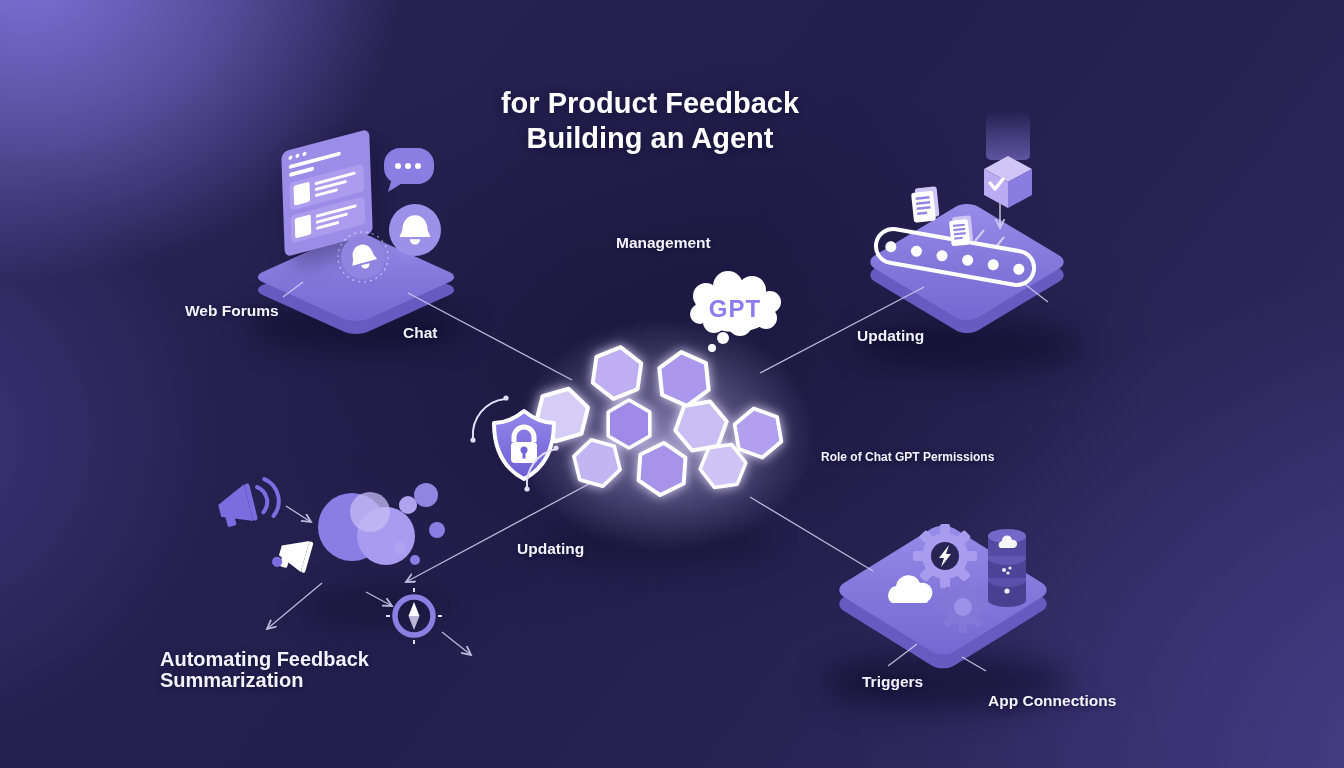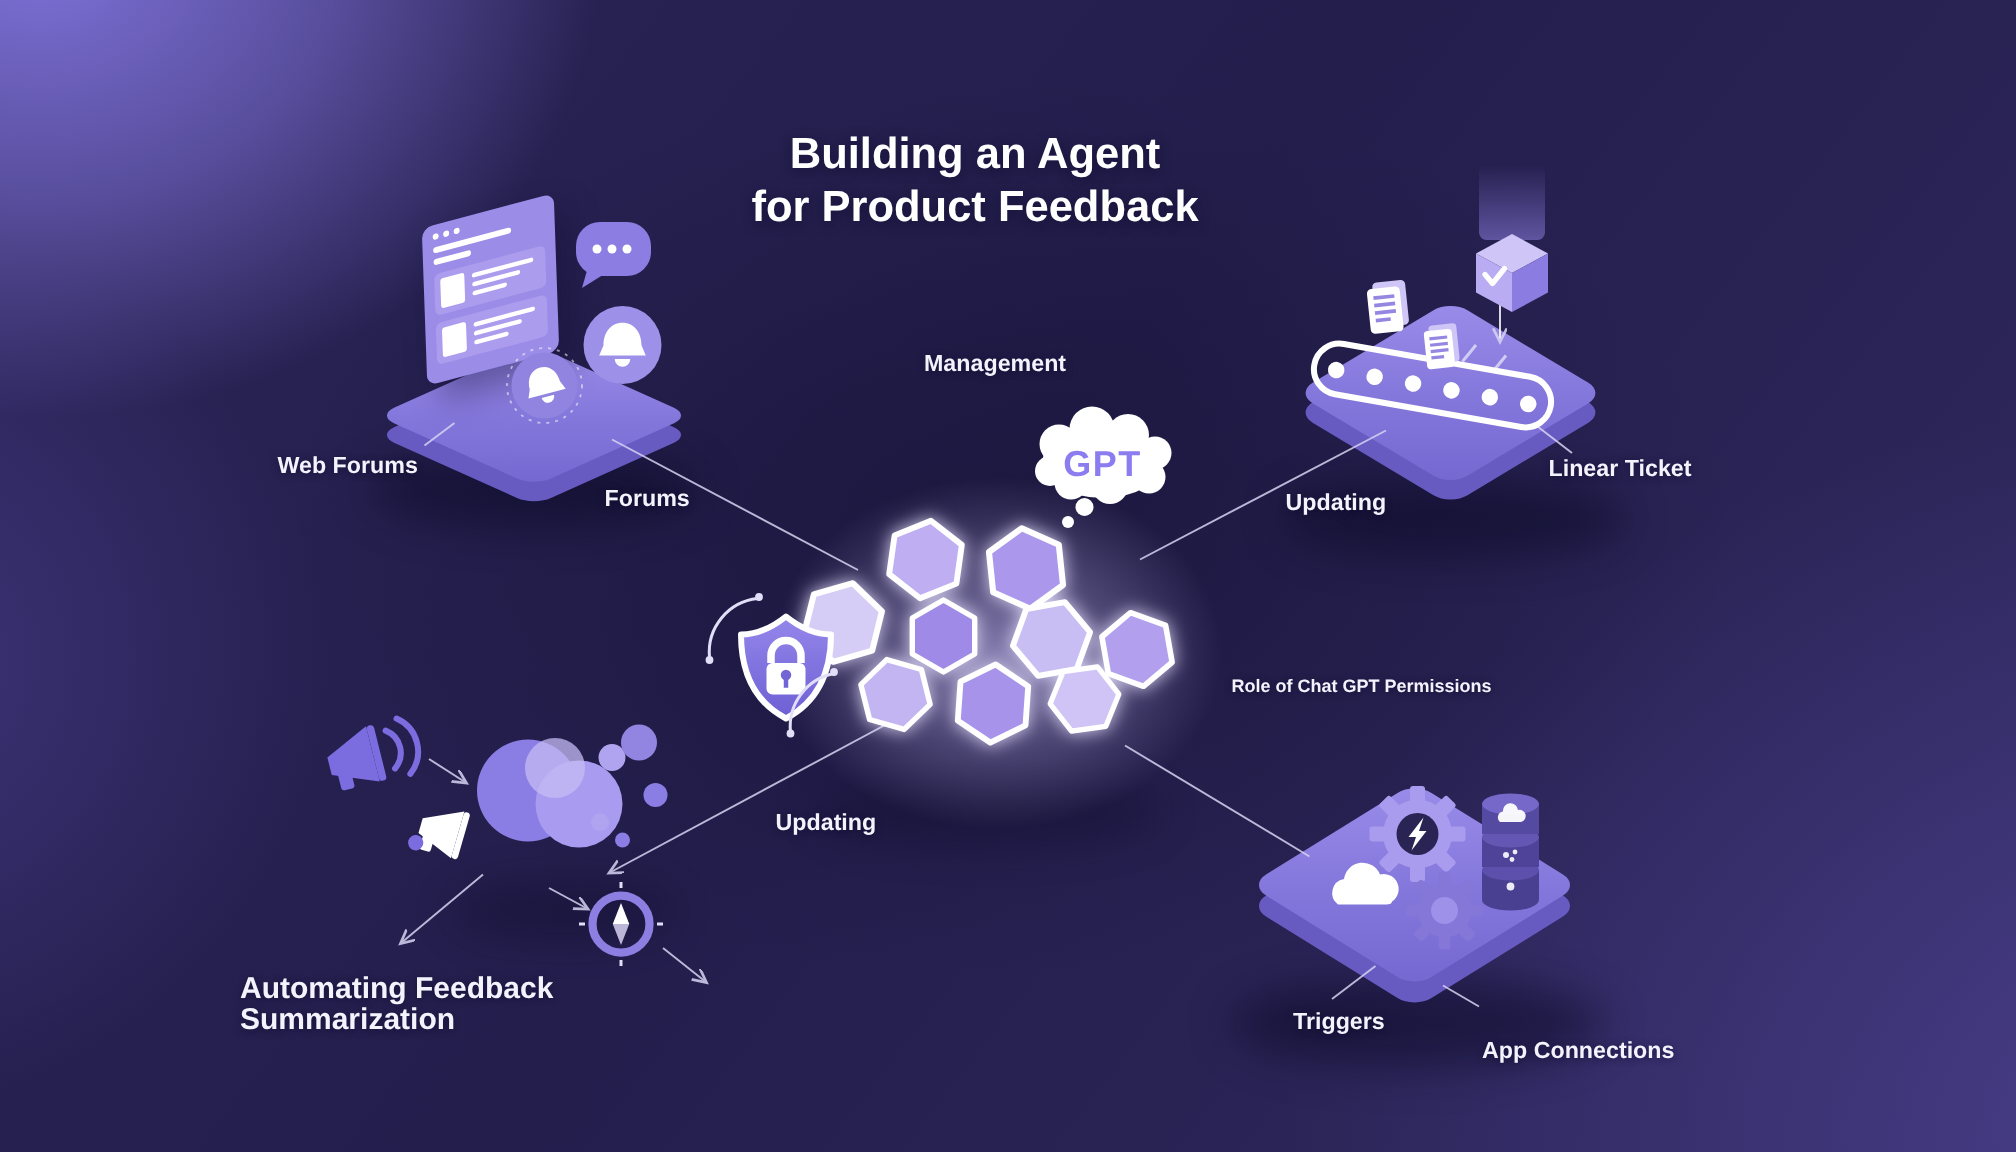--- a/index.html
+++ b/index.html
@@ -315,31 +315,30 @@
       <ellipse cx="0" cy="-32" rx="19" ry="7" fill="#7668c8"></ellipse>
       <path d="M-7,-20 a4,4 0 0 1 2,-7 a5,5 0 0 1 10,-1 a4,4 0 0 1 2,8 Z" fill="#fff" opacity=".95"></path>
       <circle cx="-3" cy="2" r="2" fill="#fff" opacity=".9"></circle>
         <circle cx="3" cy="0" r="1.6" fill="#fff" opacity=".9"></circle>
         <circle cx="1" cy="5" r="1.6" fill="#fff" opacity=".9"></circle>
       <circle cx="0" cy="23" r="2.6" fill="#fff" opacity=".9"></circle>
     </g>
   </svg>
 
   <div class="abs title">
+    <div>for Product Feedback</div>
     <div>Building an Agent</div>
-    <div>for Product Feedback</div>
   </div>
 
   <div class="lbl" style="left:185px;top:300px;">Web Forums</div>
-  <div class="lbl" style="left:403px;top:322px;">Forums</div>
+  <div class="lbl" style="left:403px;top:322px;">Chat</div>
   <div class="lbl" style="left:616px;top:232px;">Management</div>
   <div class="lbl" style="left:857px;top:325px;">Updating</div>
 
   <div class="lbl ctr" style="left:970px;top:302px;width:220px;">
-    <div>Linear Ticket</div>
   </div>
 
   <div class="lbl" style="left:821px;top:447px;font-size:12px;">
     <div>Role of Chat GPT Permissions</div>
   </div>
 
   <div class="lbl" style="left:517px;top:538px;">Updating</div>
 
   <div class="lbl" style="left:160px;top:649px;font-size:20px;">
     <div>Automating Feedback</div>

